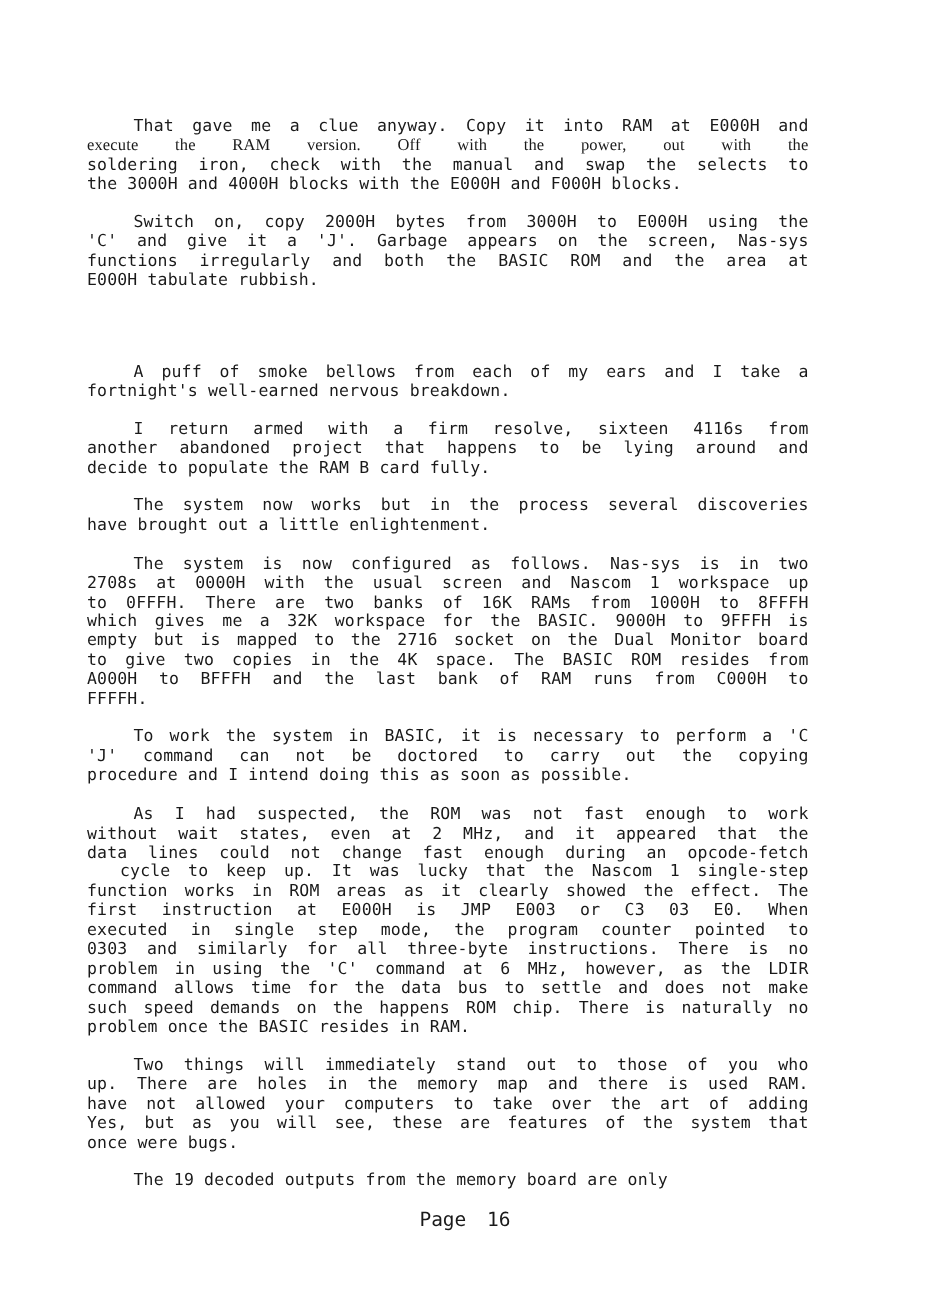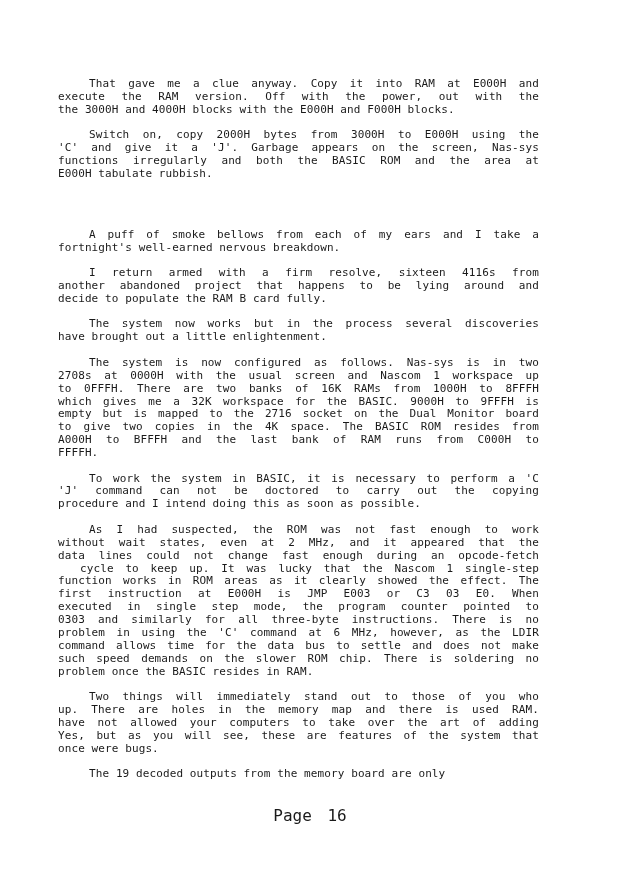--- a/index.html
+++ b/index.html
@@ -21,32 +21,33 @@
     text-align: justify;
     text-align-last: justify;
     letter-spacing: 0.1px;
   }
   .line.first { padding-left: 31px; }
   .line.last { text-align-last: left; }
   .footer {
     position: absolute; left: 0; width: 620px; top: 806px;
     text-align: center;
     font-family: "DejaVu Sans Mono", monospace;
-    font-size: 16px; color: #1a1a1a;
+    font-size: 13px; color: #1a1a1a;
     word-spacing: 6px;
   }
 </style>
 </head>
 <body>
 
 <div class="page">
   <div class="text-block" id="text-block">
       <div class="para">
         <div class="line first" style="white-space: nowrap; word-spacing: 0px;">That gave me a clue anyway. Copy it into RAM at E000H and</div>
-        <div class="line" style="white-space: nowrap; word-spacing: 0px;">execute the RAM version. Off with the power, out with the</div>
+        <div class="line" style="white-space: nowrap; word-spacing: 0px; font-family: Liberation Serif, serif;">execute the RAM version. Off with the power, out with the</div>
+        <div class="line" style="white-space: nowrap; word-spacing: 0px;">soldering iron, check with the manual and swap the selects to</div>
         <div class="line last">the 3000H and 4000H blocks with the E000H and F000H blocks.</div>
       </div>
       <div class="para">
         <div class="line first" style="white-space: nowrap; word-spacing: 0px;">Switch on, copy 2000H bytes from 3000H to E000H using the</div>
         <div class="line" style="white-space: nowrap; word-spacing: 0px;">'C' and give it a 'J'. Garbage appears on the screen, Nas-sys</div>
         <div class="line" style="white-space: nowrap; word-spacing: 0px;">functions irregularly and both the BASIC ROM and the area at</div>
         <div class="line last">E000H tabulate rubbish.</div>
       </div>
       <div class="para">
         <div class="line first" style="white-space: nowrap; word-spacing: 0px; margin-top: 48px;">A puff of smoke bellows from each of my ears and I take a</div>
@@ -80,21 +81,21 @@
         <div class="line first" style="white-space: nowrap; word-spacing: 0px;">As I had suspected, the ROM was not fast enough to work</div>
         <div class="line" style="white-space: nowrap; word-spacing: 0px;">without wait states, even at 2 MHz, and it appeared that the</div>
         <div class="line" style="white-space: nowrap; word-spacing: 0px;">data lines could not change fast enough during an opcode-fetch</div>
         <div class="line" style="white-space: nowrap; word-spacing: 0px; margin-left: 22px;">cycle to keep up. It was lucky that the Nascom 1 single-step</div>
         <div class="line" style="white-space: nowrap; word-spacing: 0px;">function works in ROM areas as it clearly showed the effect. The</div>
         <div class="line" style="white-space: nowrap; word-spacing: 0px;">first instruction at E000H is JMP E003 or C3 03 E0. When</div>
         <div class="line" style="white-space: nowrap; word-spacing: 0px;">executed in single step mode, the program counter pointed to</div>
         <div class="line" style="white-space: nowrap; word-spacing: 0px;">0303 and similarly for all three-byte instructions. There is no</div>
         <div class="line" style="white-space: nowrap; word-spacing: 0px;">problem in using the 'C' command at 6 MHz, however, as the LDIR</div>
         <div class="line" style="white-space: nowrap; word-spacing: 0px;">command allows time for the data bus to settle and does not make</div>
-        <div class="line" style="white-space: nowrap; word-spacing: 0px;">such speed demands on the slower ROM chip. There is soldering no</div>
+        <div class="line" style="white-space: nowrap; word-spacing: 0px;">such speed demands on the happens ROM chip. There is naturally no</div>
         <div class="line last">problem once the BASIC resides in RAM.</div>
       </div>
       <div class="para">
         <div class="line first" style="white-space: nowrap; word-spacing: 0px;">Two things will immediately stand out to those of you who</div>
         <div class="line" style="white-space: nowrap; word-spacing: 0px;">up. There are holes in the memory map and there is used RAM.</div>
         <div class="line" style="white-space: nowrap; word-spacing: 0px;">have not allowed your computers to take over the art of adding</div>
         <div class="line" style="white-space: nowrap; word-spacing: 0px;">Yes, but as you will see, these are features of the system that</div>
         <div class="line last">once were bugs.</div>
       </div>
       <div class="para">

